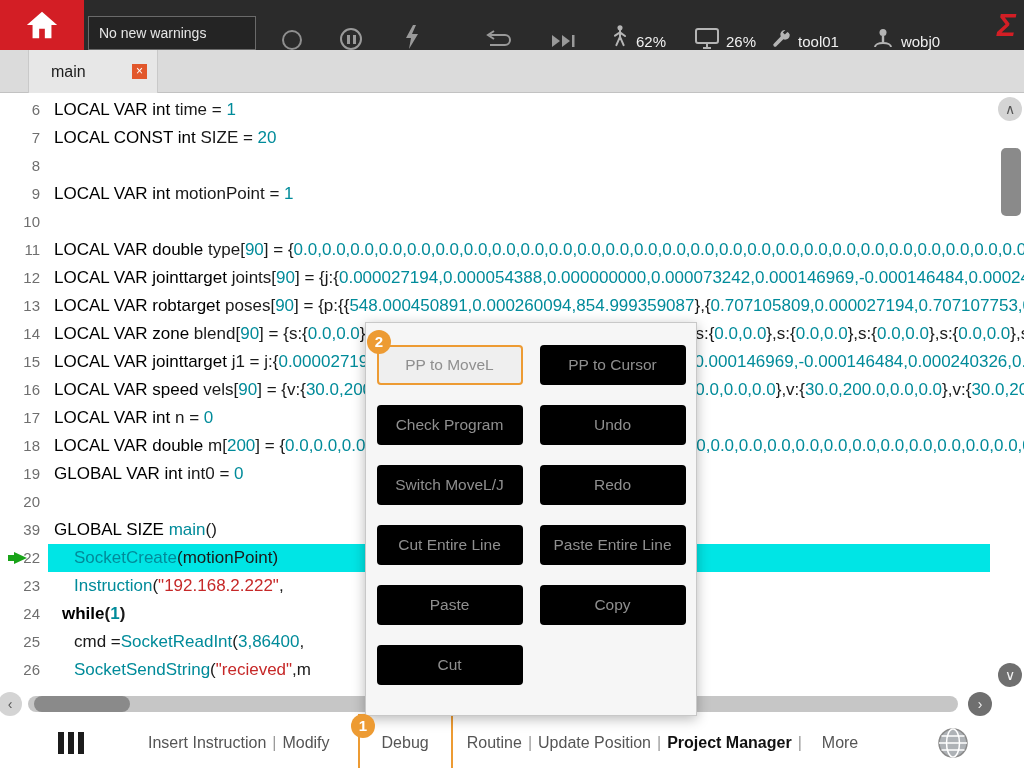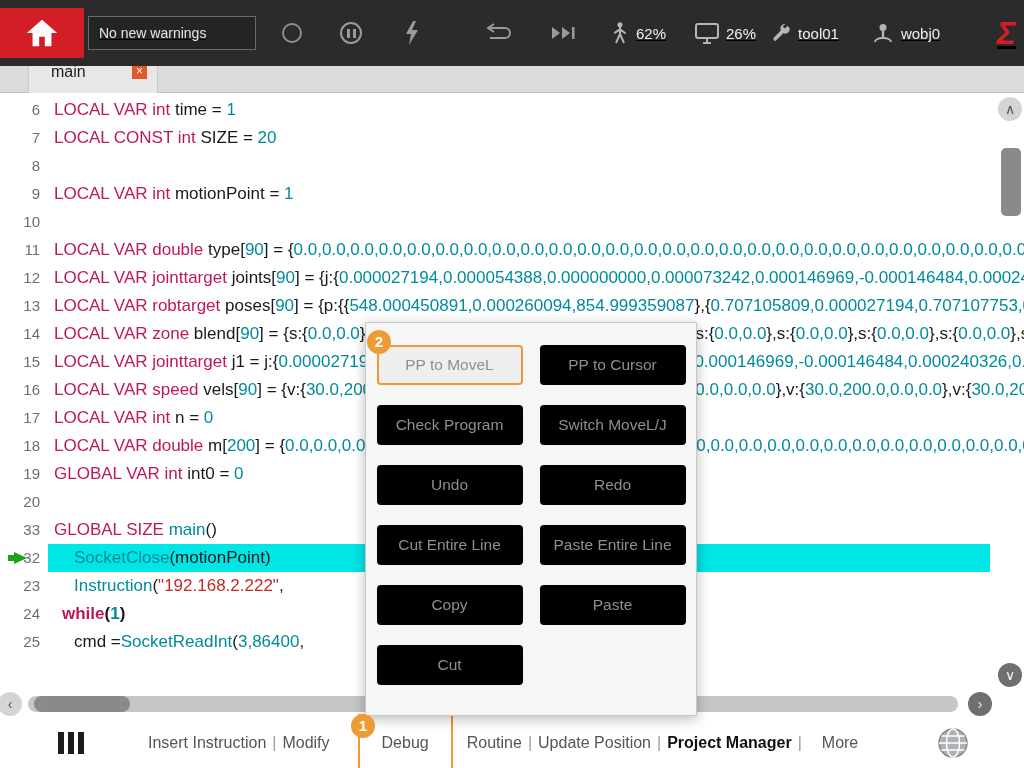--- a/index.html
+++ b/index.html
@@ -1,21 +1,21 @@
 <!DOCTYPE html>
 <html><head>
 <meta charset="utf-8">
 <style>
   * { box-sizing: border-box; margin: 0; padding: 0; }
   html,body { width:1024px; height:768px; overflow:hidden; background:#fff;
     font-family:"Liberation Sans", sans-serif; position:relative; }
 
   
-  .topbar { position:absolute; top:0; left:0; width:1024px; height:66px;
-    background:#2b2b2b; display:flex; align-items:center; z-index:5;text-decoration:underline; }
+  .topbar { position:absolute; top:0; left:0; width:1024px; height:50px;
+    background:#2b2b2b; display:flex; align-items:flex-end; z-index:5; }
   .logo { width:84px; height:50px; background:#d31e25; display:flex;
     align-items:center; justify-content:center; flex:none; }
   .warnbox { margin-left:4px; width:168px; height:34px; border:1px solid #6a6a6a;
     background:#242424; display:flex; align-items:center; padding-left:10px;
     color:#e6e6e6; font-size:14px; }
   .tb-icon { display:inline-flex; align-items:center; justify-content:center; flex:none; }
   .ring { width:20px; height:20px; border:2px solid #8f8f8f; border-radius:50%; margin-left:26px; }
   .pausebtn { width:22px; height:22px; border:2px solid #9a9a9a; border-radius:50%;
     margin-left:38px; display:inline-flex; align-items:center; justify-content:center; gap:3px; }
   .pausebtn i { width:3px; height:9px; background:#9a9a9a; display:block; }
@@ -44,21 +44,21 @@
   .editor { position:absolute; top:93px; left:0; width:1024px; height:601px;
     background:#fff; overflow:hidden; z-index:1; }
   #code-lines { padding-top:3px; }
   .code-line { height:28px; line-height:28px; display:flex; position:relative;
     font-size:17px; white-space:pre; }
   .code-line.hl { background:linear-gradient(90deg, transparent 0, transparent 48px,
       #00E5E5 48px, #00E5E5 990px, transparent 990px); }
   .gutter { width:46px; flex:none; text-align:right; padding-right:6px;
     color:#6f6f6f; font-size:15px; }
   .content { margin-left:8px; white-space:pre; }
-  .sg-kw { color:#be185d; } .sg-id { color:#1a1a1a; } .sg-p { color:#1a1a1a; }
+  .sg-kw { color:#000000; } .sg-id { color:#1a1a1a; } .sg-p { color:#1a1a1a; }
   .sg-n { color:#008B9A; } .sg-f { color:#008B9A; } .sg-s { color:#C62828; }
   .exec-arrow { position:absolute; left:14px; top:8px; width:0; height:0;
     border-left:13px solid #19A319; border-top:6px solid transparent;
     border-bottom:6px solid transparent; }
   .exec-arrow::before { content:""; position:absolute; left:-19px; top:-3px;
     width:7px; height:6px; background:#19A319; }
 
   
   .vsb-up, .vsb-down, .hsb-left, .hsb-right { position:absolute; width:24px; height:24px;
     border-radius:50%; display:flex; align-items:center; justify-content:center;
@@ -197,48 +197,49 @@
       <div class="code-line"><span class="gutter">11</span><span class="content"><span class="sg-kw">LOCAL VAR double </span><span class="sg-id">type</span><span class="sg-p">[</span><span class="sg-n">90</span><span class="sg-p">] = {</span><span class="sg-n">0.0,0.0,0.0,0.0,0.0,0.0,0.0,0.0,0.0,0.0,0.0,0.0,0.0,0.0,0.0,0.0,0.0,0.0,0.0,0.0,0.0,0.0,0.0,0.0,0.0,0.0,0.0,0.0,0.0,0.0,0.0,0.0,0.0,0.0,0.0,0.0</span></span></div>
       <div class="code-line"><span class="gutter">12</span><span class="content"><span class="sg-kw">LOCAL VAR jointtarget </span><span class="sg-id">joints</span><span class="sg-p">[</span><span class="sg-n">90</span><span class="sg-p">] = {</span><span class="sg-id">j</span><span class="sg-p">:{</span><span class="sg-n">0.000027194,0.000054388,0.000000000,0.000073242,0.000146969,-0.000146484,0.000240326</span></span></div>
       <div class="code-line"><span class="gutter">13</span><span class="content"><span class="sg-kw">LOCAL VAR robtarget </span><span class="sg-id">poses</span><span class="sg-p">[</span><span class="sg-n">90</span><span class="sg-p">] = {</span><span class="sg-id">p</span><span class="sg-p">:{{</span><span class="sg-n">548.000450891,0.000260094,854.999359087</span><span class="sg-p">},{</span><span class="sg-n">0.707105809,0.000027194,0.707107753,0.000054388</span></span></div>
       <div class="code-line"><span class="gutter">14</span><span class="content"><span class="sg-kw">LOCAL VAR zone </span><span class="sg-id">blend</span><span class="sg-p">[</span><span class="sg-n">90</span><span class="sg-p">] = {</span><span class="sg-id">s</span><span class="sg-p">:{</span><span class="sg-n">0.0,0.0</span><span class="sg-p">},s:{</span><span class="sg-n">0.0,0.0</span><span class="sg-p">},s:{</span><span class="sg-n">0.0,0.0</span><span class="sg-p">},s:{</span><span class="sg-n">0.0,0.0</span><span class="sg-p">},s:{</span><span class="sg-n">0.0,0.0</span><span class="sg-p">},s:{</span><span class="sg-n">0.0,0.0</span><span class="sg-p">},s:{</span><span class="sg-n">0.0,0.0</span><span class="sg-p">},s:{</span><span class="sg-n">0.0,0.0</span><span class="sg-p">},s:{</span><span class="sg-n">0.0,0.0</span><span class="sg-p">},s:{</span></span></div>
       <div class="code-line"><span class="gutter">15</span><span class="content"><span class="sg-kw">LOCAL VAR jointtarget </span><span class="sg-id">j1</span><span class="sg-p"> = </span><span class="sg-id">j</span><span class="sg-p">:{</span><span class="sg-n">0.000027194,0.000054388,0.000000000,0.000073242,0.000146969,-0.000146484,0.000240326,0.000027194,0.000054388</span></span></div>
       <div class="code-line"><span class="gutter">16</span><span class="content"><span class="sg-kw">LOCAL VAR speed </span><span class="sg-id">vels</span><span class="sg-p">[</span><span class="sg-n">90</span><span class="sg-p">] = {</span><span class="sg-id">v</span><span class="sg-p">:{</span><span class="sg-n">30.0,200.0,0.0,0.0</span><span class="sg-p">},v:{</span><span class="sg-n">30.0,200.0,0.0,0.0</span><span class="sg-p">},v:{</span><span class="sg-n">30.0,200.0,0.0,0.0</span><span class="sg-p">},v:{</span><span class="sg-n">30.0,200.0,0.0,0.0</span><span class="sg-p">},v:{</span><span class="sg-n">30.0,200.0,0.0,0.0</span></span></div>
       <div class="code-line"><span class="gutter">17</span><span class="content"><span class="sg-kw">LOCAL VAR int </span><span class="sg-id">n</span><span class="sg-p"> = </span><span class="sg-n">0</span></span></div>
       <div class="code-line"><span class="gutter">18</span><span class="content"><span class="sg-kw">LOCAL VAR double </span><span class="sg-id">m</span><span class="sg-p">[</span><span class="sg-n">200</span><span class="sg-p">] = {</span><span class="sg-n">0.0,0.0,0.0,0.0,0.0,0.0,0.0,0.0,0.0,0.0,0.0,0.0,0.0,0.0,0.0,0.0,0.0,0.0,0.0,0.0,0.0,0.0,0.0,0.0,0.0,0.0,0.0,0.0,0.0,0.0,0.0,0.0,0.0,0.0,0.0,0.0</span></span></div>
       <div class="code-line"><span class="gutter">19</span><span class="content"><span class="sg-kw">GLOBAL VAR int </span><span class="sg-id">int0</span><span class="sg-p"> = </span><span class="sg-n">0</span></span></div>
       <div class="code-line"><span class="gutter">20</span><span class="content"></span></div>
-      <div class="code-line"><span class="gutter">33</span><span class="content"><span class="sg-kw">GLOBAL SIZE </span><span class="sg-f">main</span><span class="sg-p">()</span></span></div>
-      <div class="code-line hl"><span class="gutter">32</span><span class="exec-arrow"></span><span class="content" style="padding-left: 20px;"><span class="sg-f">SocketClose</span><span class="sg-p">(</span><span class="sg-id">motionPoint</span><span class="sg-p">)</span></span></div>
+      <div class="code-line"><span class="gutter">39</span><span class="content"><span class="sg-kw">GLOBAL SIZE </span><span class="sg-f">main</span><span class="sg-p">()</span></span></div>
+      <div class="code-line hl"><span class="gutter">22</span><span class="exec-arrow"></span><span class="content" style="padding-left: 20px;"><span class="sg-f">SocketCreate</span><span class="sg-p">(</span><span class="sg-id">motionPoint</span><span class="sg-p">)</span></span></div>
       <div class="code-line"><span class="gutter">23</span><span class="content" style="padding-left: 20px;"><span class="sg-f">Instruction</span><span class="sg-p">(</span><span class="sg-s">"192.168.2.222"</span><span class="sg-p">,</span></span></div>
       <div class="code-line"><span class="gutter">24</span><span class="content" style="padding-left: 8px; font-weight: bold;"><span class="sg-kw">while</span><span class="sg-p">(</span><span class="sg-n">1</span><span class="sg-p">)</span></span></div>
       <div class="code-line"><span class="gutter">25</span><span class="content" style="padding-left: 20px;"><span class="sg-id">cmd</span><span class="sg-p"> =</span><span class="sg-f">SocketReadInt</span><span class="sg-p">(</span><span class="sg-n">3,86400</span><span class="sg-p">,</span></span></div>
+      <div class="code-line"><span class="gutter">26</span><span class="content" style="padding-left: 20px;"><span class="sg-f">SocketSendString</span><span class="sg-p">(</span><span class="sg-s">"recieved"</span><span class="sg-p">,</span><span class="sg-id">m</span></span></div>
     </div>
 </div>
 
 <div class="vsb-up">∧</div>
 <div class="vsb-thumb"></div>
 <div class="vsb-down">∨</div>
 <div class="hsb-left">‹</div>
 <div class="hsb-track"></div>
 <div class="hsb-thumb"></div>
 <div class="hsb-right">›</div>
 
 <div class="popup">
   <div class="popup-grid">
     <button class="pbtn hl">PP to MoveL</button>
     <button class="pbtn">PP to Cursor</button>
     <button class="pbtn">Check Program</button>
+    <button class="pbtn">Undo</button>
     <button class="pbtn">Switch MoveL/J</button>
-    <button class="pbtn">Undo</button>
     <button class="pbtn">Redo</button>
     <button class="pbtn">Cut Entire Line</button>
     <button class="pbtn">Paste Entire Line</button>
+    <button class="pbtn">Paste</button>
     <button class="pbtn">Copy</button>
-    <button class="pbtn">Paste</button>
     <button class="pbtn">Cut</button>
   </div>
 </div>
 
 <div class="badge badge-pp">2</div>
 <div class="badge badge-debug">1</div>
 
 <div class="bottombar">
   <div class="bb-icon">
       <i></i>

